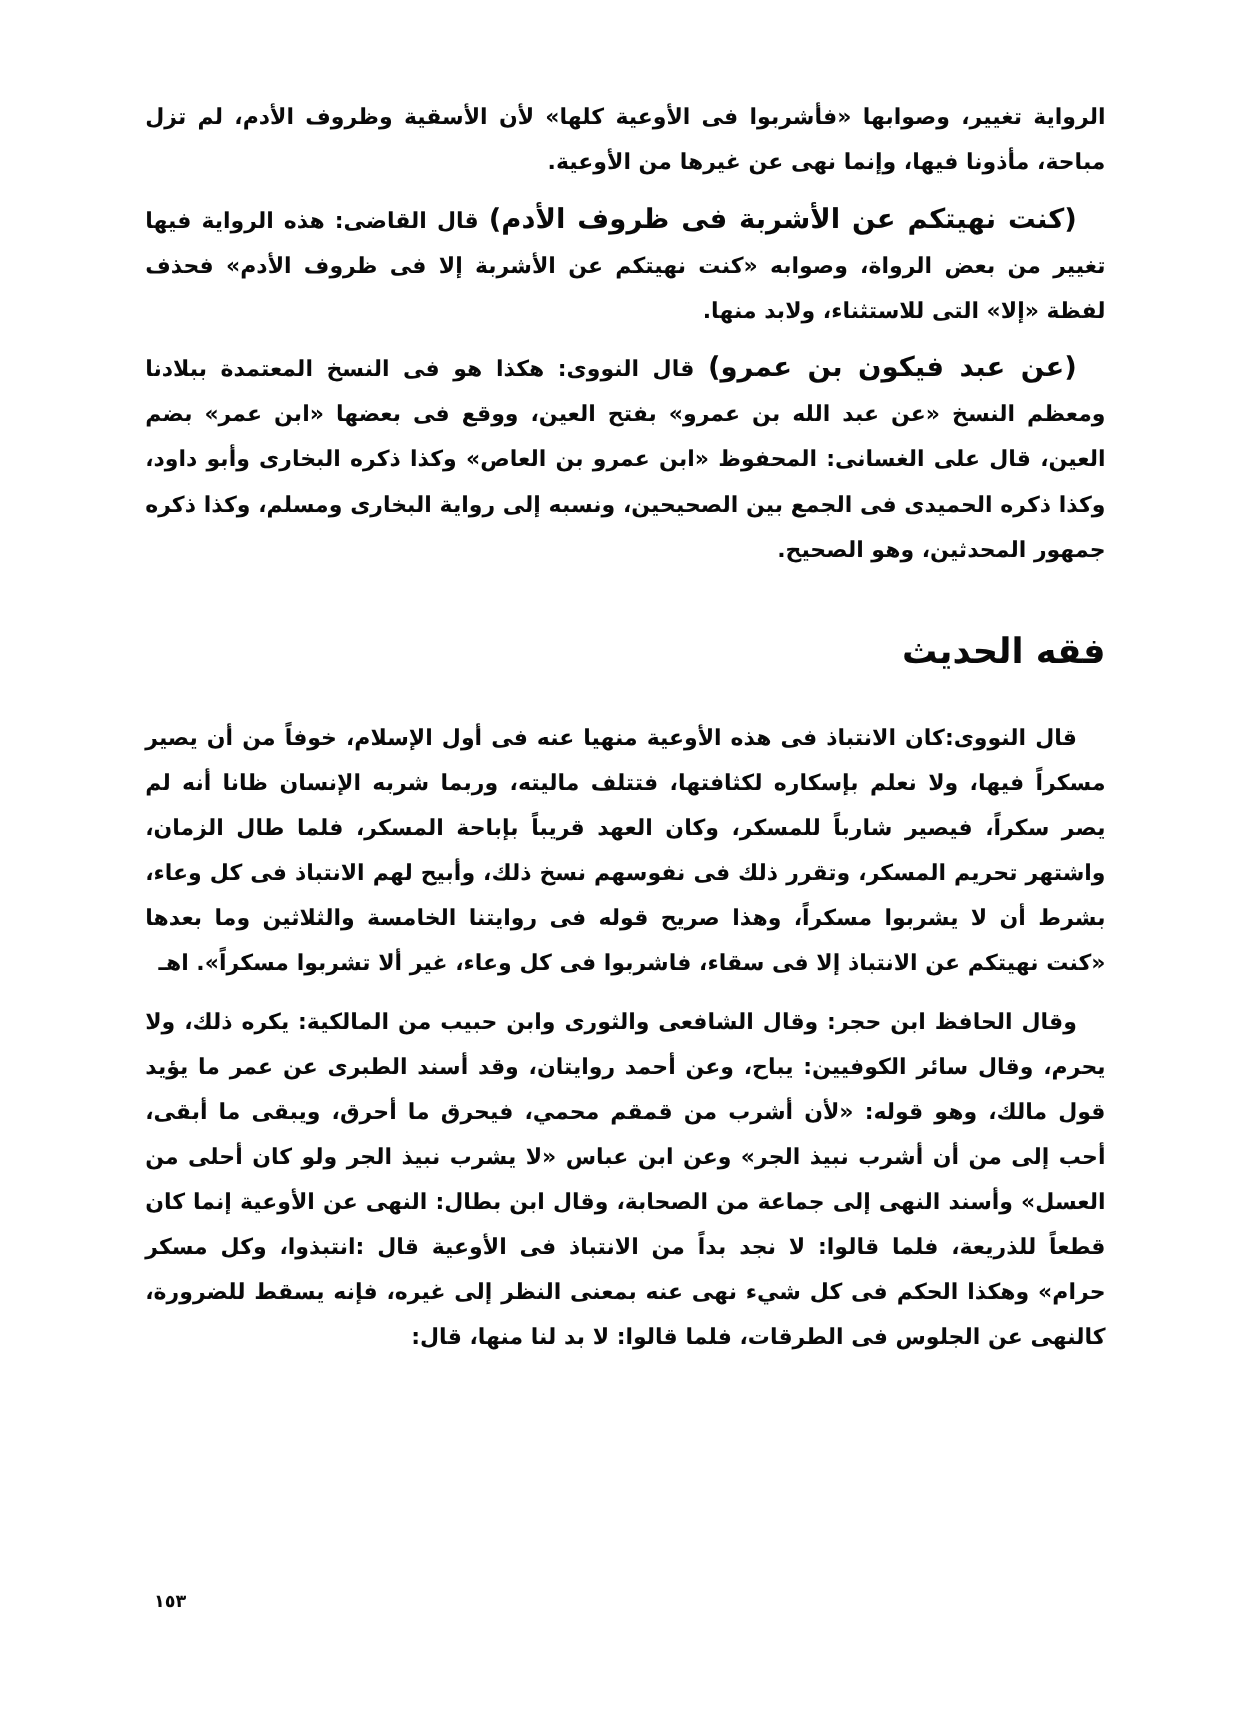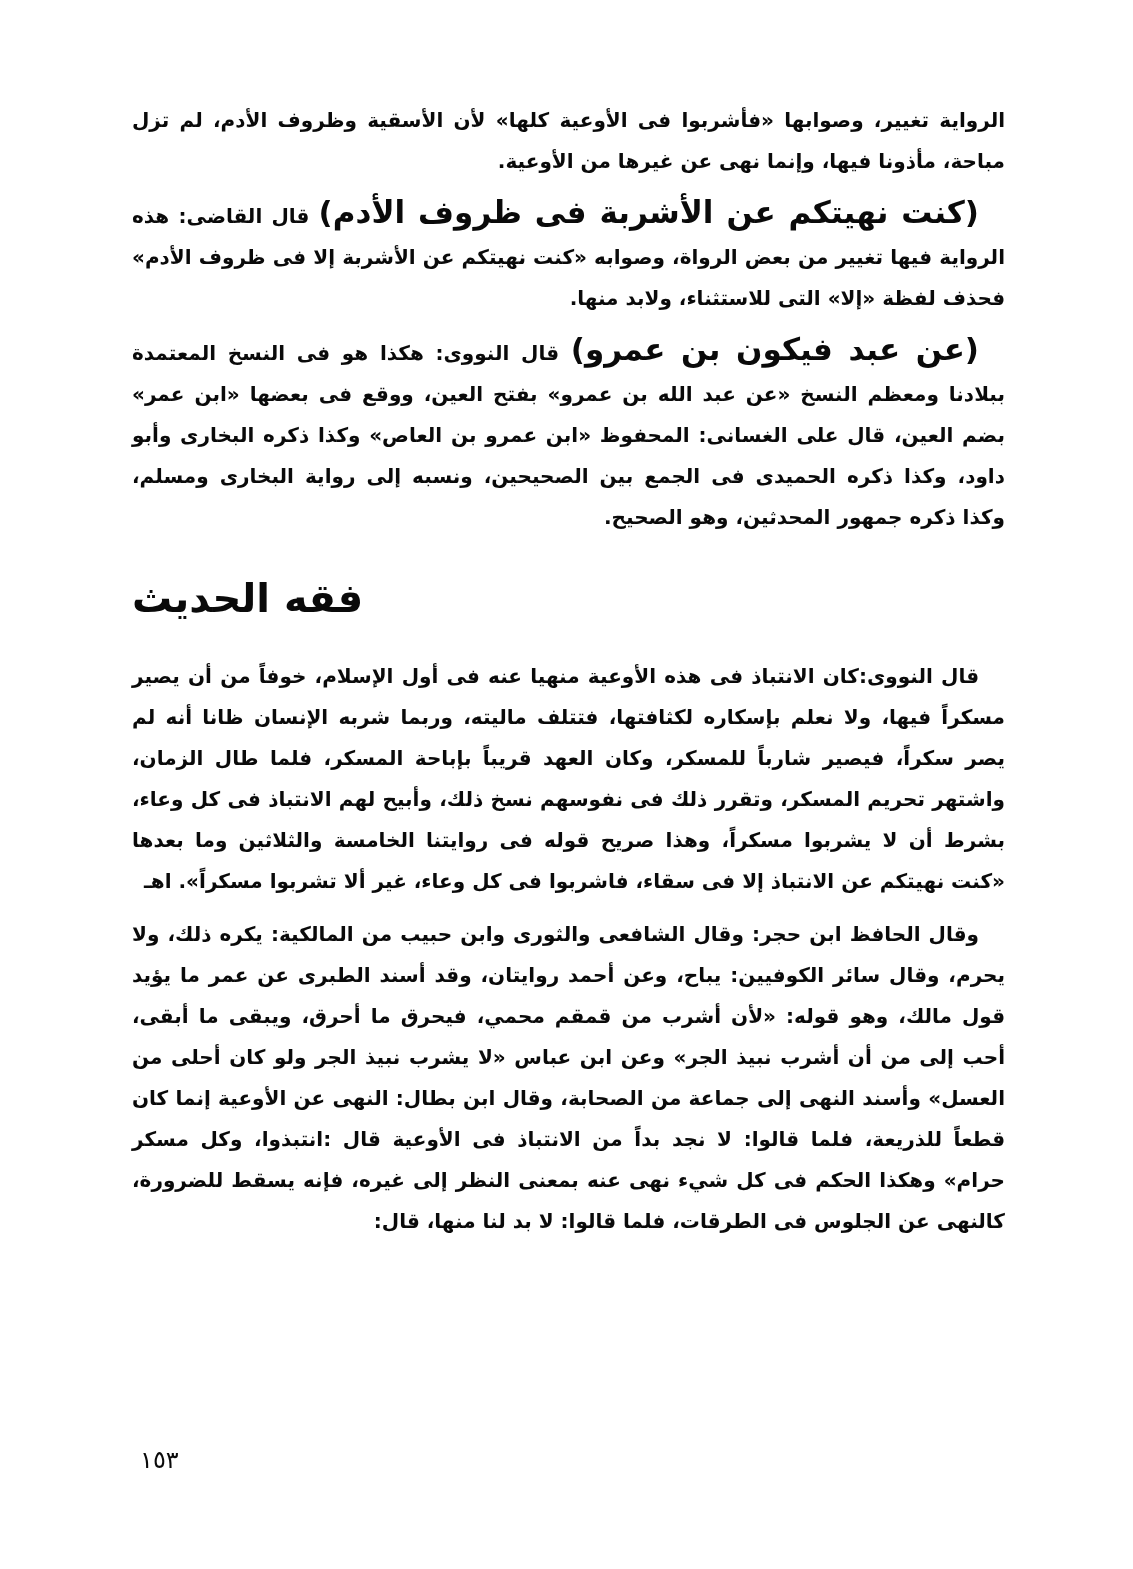--- a/index.html
+++ b/index.html
@@ -1,38 +1,38 @@
 <!DOCTYPE html>
 <html><head>
   <meta charset="utf-8">
   <style>
     html, body { margin: 0; padding: 0; background: #ffffff; }
     body {
       width: 1133px; height: 1569px; position: relative; overflow: hidden;
       font-family: "DejaVu Sans", sans-serif; color: #0a0a0a;
     }
     .page {
-      position: absolute; left: 132px; top: 96px; width: 873px;
+      position: absolute; left: 132px; top: 84px; width: 873px;
       direction: rtl; text-align: justify;
     }
     .para {
       font-size: 20px; line-height: 41px; font-weight: bold;
       margin: 0 0 8px 0; text-align-last: right;
     }
     .para.indent { text-indent: 26px; }
     .lemma {
-      font-size: 31px; font-weight: bold;
+      font-size: 25px; font-weight: bold;
     }
     .section-title {
-      text-align: left; font-size: 40px; font-weight: bold;
-      margin: 36px 0 34px 0; line-height: 48px;
+      text-align: right; font-size: 32px; font-weight: bold;
+      margin: 48px 0 34px 0; line-height: 48px;
     }
     .page-number {
       position: absolute; left: 140px; top: 1446px;
-      font-size: 24px; font-weight: normal; direction: rtl;
+      font-size: 16px; font-weight: bold; direction: rtl;
     }
     .s1 { margin-bottom: 10px; }
     .s2 { margin-bottom: 12px; }
   </style>
 </head>
 <body>
 
 <div class="page">
   <p class="para s1">
     <span class="lemma"></span><span>الرواية تغيير، وصوابها «فأشربوا فى الأوعية كلها» لأن الأسقية وظروف الأدم، لم تزل مباحة، مأذونا فيها، وإنما نهى عن غيرها من الأوعية.</span>

